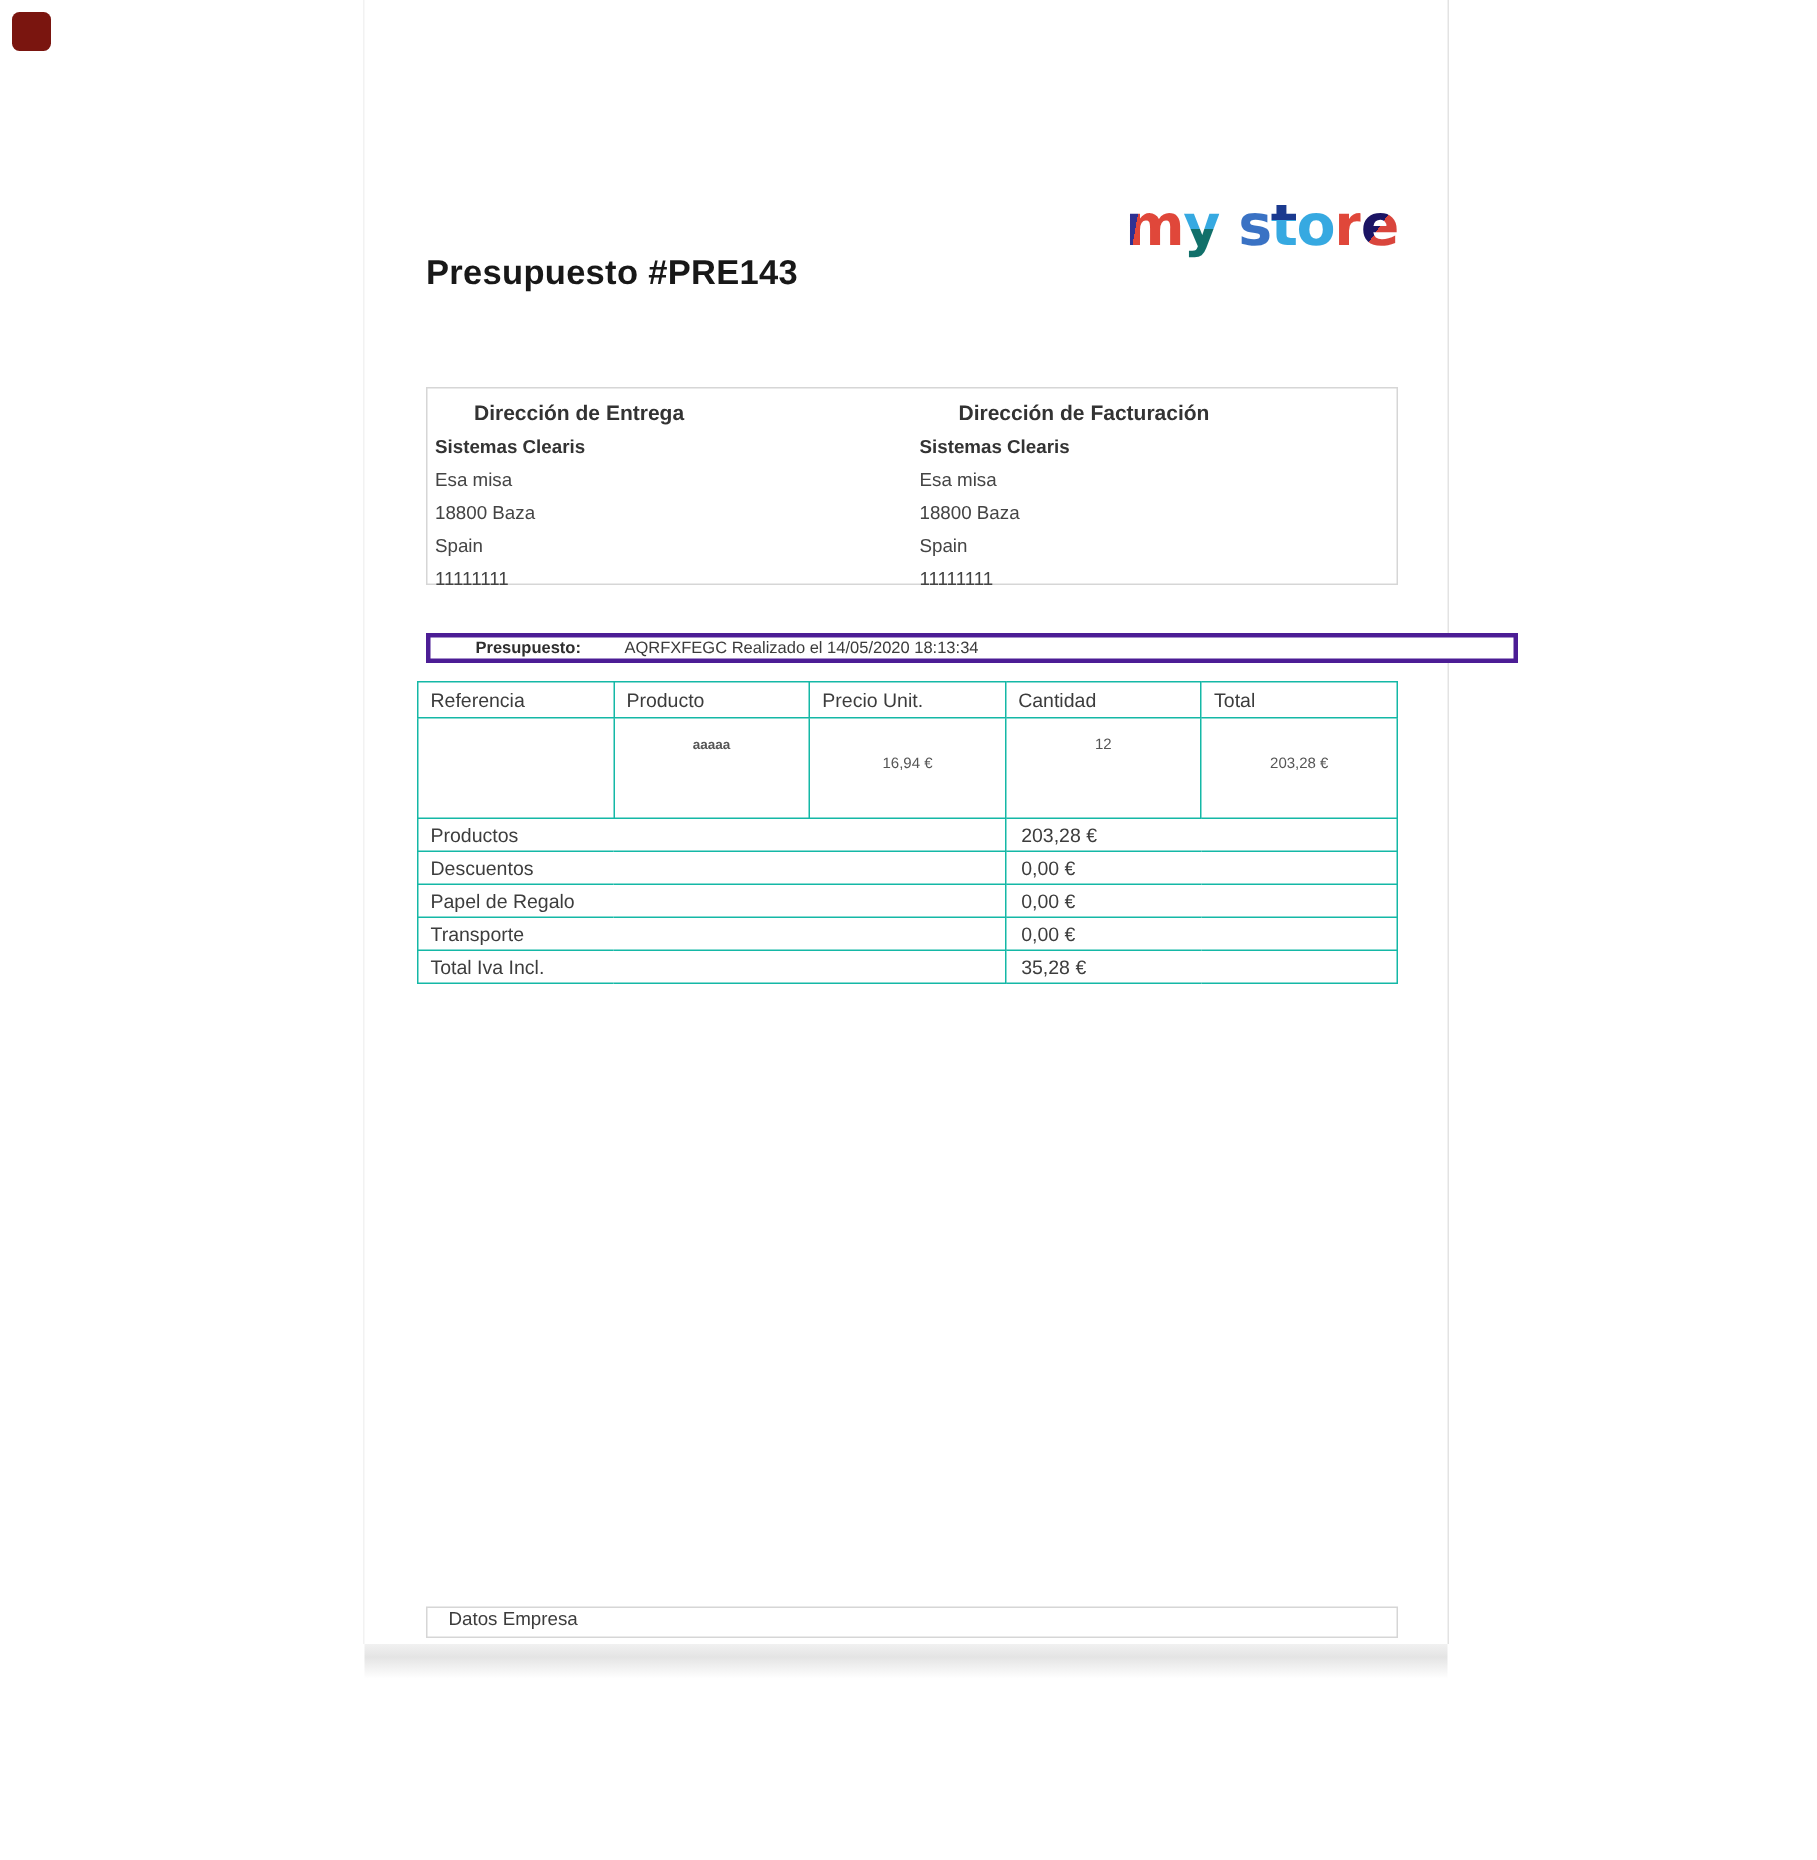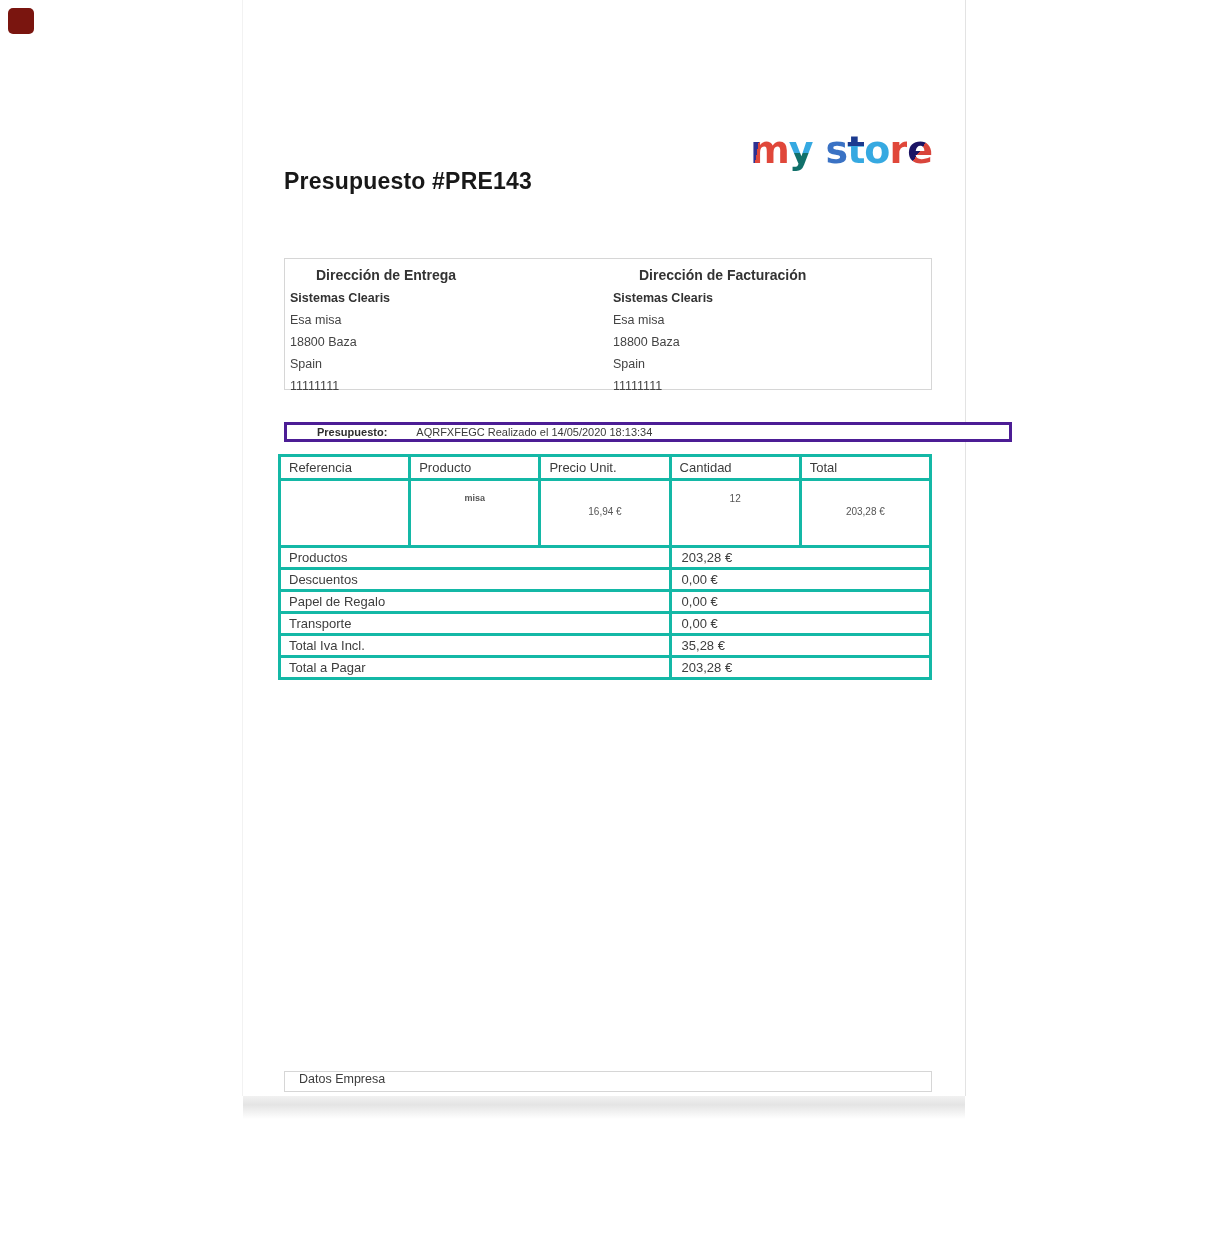--- a/index.html
+++ b/index.html
@@ -77,21 +77,21 @@
   .presu-label{ font-weight:bold; color:#2e2e2e; margin-left:30px; }
   .presu-value{ color:#3b3b3b; margin-left:29px; }
 
   
   .items-table{
     position:absolute; left:35px; top:454px; width:654px;
     border-collapse:collapse; table-layout:fixed;
     font-size:13px; color:#3d3d3d; background:#fff;
   }
   .items-table th, .items-table td{
-    border:3px solid #14b8a6; font-weight:normal; text-align:left;
+    border:1px solid #14b8a6; font-weight:normal; text-align:left;
   }
   .items-table th{ height:24px; padding-left:8px; color:#3c3c3c; }
   .product-row td{ height:67px; vertical-align:top; text-align:center; color:#555; }
   .product-row .cell-producto{ font-size:9px; font-weight:bold; padding-top:12px; }
   .product-row .cell-cantidad{ font-size:10px; padding-top:12px; }
   .product-row .cell-precio, .product-row .cell-total{ font-size:10px; padding-top:25px; }
   .summary-row td{ height:22px;margin-top:36px; }
   .summary-row .sum-label{ padding-left:8px; }
   .summary-row .sum-value{ padding-left:10px; }
 
@@ -152,21 +152,21 @@
     <tbody>
         <tr>
       <th>Referencia</th>
       <th>Producto</th>
       <th>Precio Unit.</th>
       <th>Cantidad</th>
       <th>Total</th>
     </tr>
     <tr class="product-row">
       <td class="cell-referencia"></td>
-      <td class="cell-producto">misa</td>
+      <td class="cell-producto">aaaaa</td>
       <td class="cell-precio">16,94 €</td>
       <td class="cell-cantidad">12</td>
       <td class="cell-total">203,28 €</td>
     </tr>
     <tr class="summary-row">
       <td class="sum-label" colspan="3">Productos</td>
       <td class="sum-value" colspan="2">203,28 €</td>
     </tr>
     <tr class="summary-row">
       <td class="sum-label" colspan="3">Descuentos</td>
@@ -177,24 +177,20 @@
       <td class="sum-value" colspan="2">0,00 €</td>
     </tr>
     <tr class="summary-row">
       <td class="sum-label" colspan="3">Transporte</td>
       <td class="sum-value" colspan="2">0,00 €</td>
     </tr>
     <tr class="summary-row">
       <td class="sum-label" colspan="3">Total Iva Incl.</td>
       <td class="sum-value" colspan="2">35,28 €</td>
     </tr>
-    <tr class="summary-row">
-      <td class="sum-label" colspan="3">Total a Pagar</td>
-      <td class="sum-value" colspan="2">203,28 €</td>
-    </tr>
   </tbody>
     </table>
 
   <div class="datos-box">
     <span>Datos Empresa</span>
   </div>
 
 </div>
 
 <div class="page-shadow"></div>

